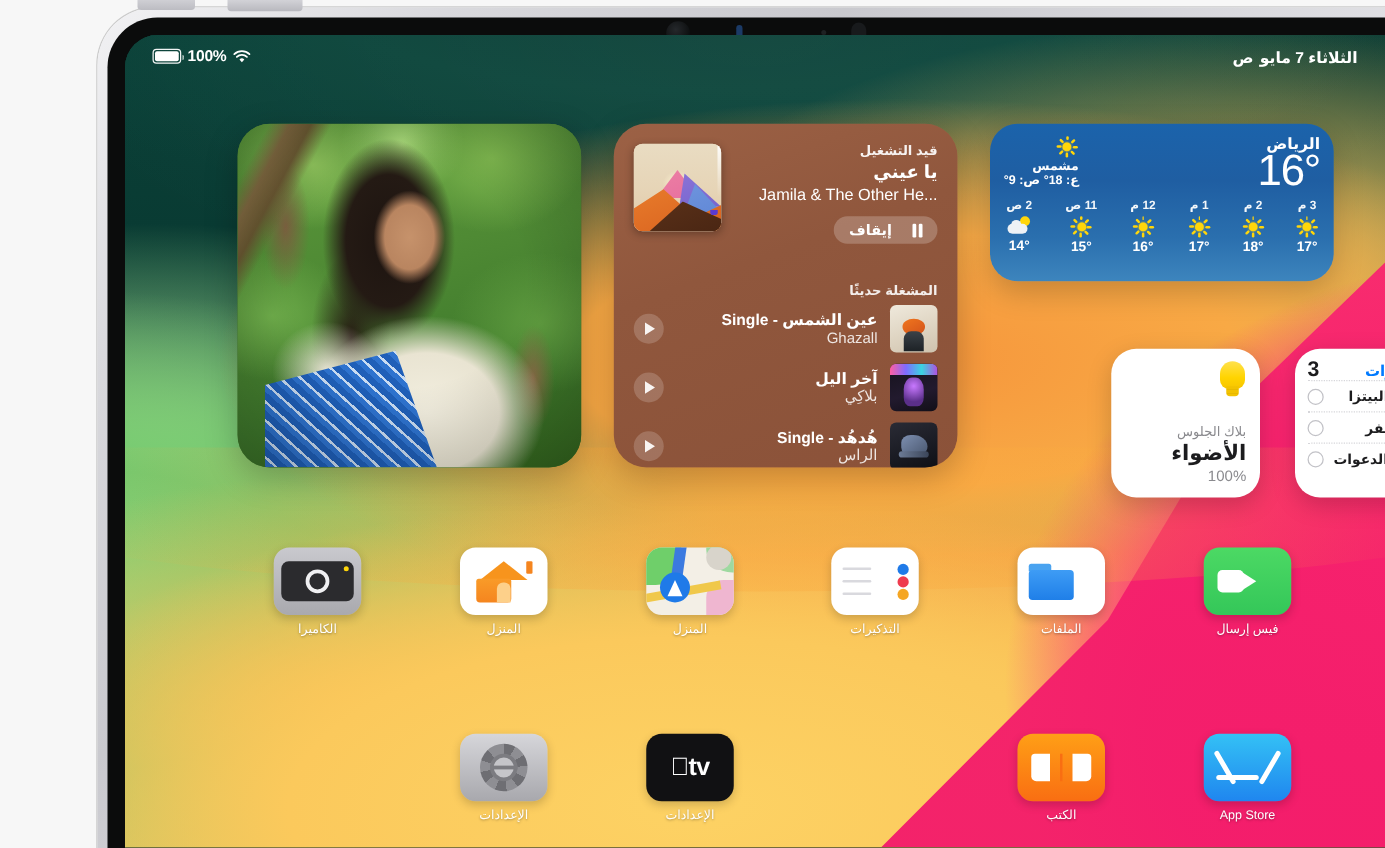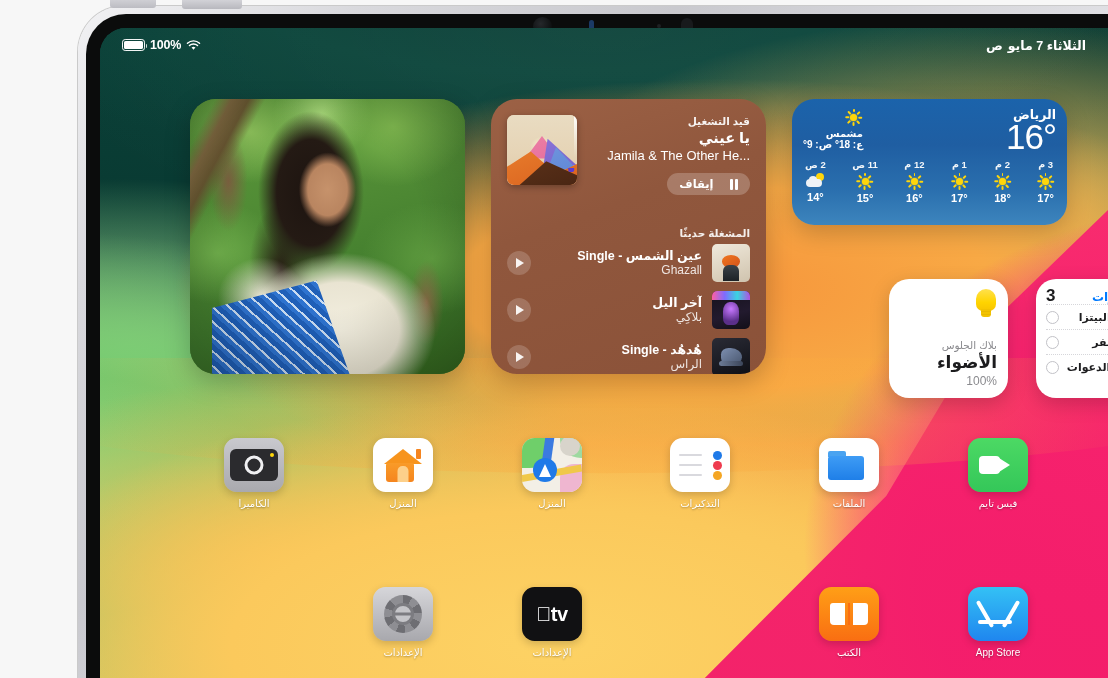--- a/index.html
+++ b/index.html
@@ -354,21 +354,21 @@
     border: 1.4px solid #c2c2c7; flex: 0 0 auto; }
   .rem-text { font-size: 11px; color: #1c1c1e; font-weight: 600; flex: 1 1 auto; text-align: right; }
 
   
   #apps { position: absolute; left: 0; top: 0; width: 100%; height: 100%; z-index: 15; }
   .app {
     position: absolute; width: 76px;
     display: flex; flex-direction: column; align-items: center; gap: 6px;
   }
   .app-icon {
-    width: 60px; height: 54px; border-radius: 12.5px; position: relative;
+    width: 70px; height: 54px; border-radius: 12.5px; position: relative;
     overflow: hidden; box-shadow: 0 3px 8px rgba(0,0,0,0.18);
   }
   .app-label {
     font-size: 10px; color: #fff; font-weight: 500;
     text-shadow: 0 1px 2px rgba(0,0,0,0.35); white-space: nowrap;
   }
 
   
   #ic-camera { background: linear-gradient(180deg, #c9c9ce 0%, #a9a9ae 100%); }
   #ic-camera .body { position: absolute; left: 6px; top: 11px; right: 6px; bottom: 11px;
@@ -774,21 +774,21 @@
           <div class="fold"></div>
       </div>
       <div class="app-label">الملفات</div>
     </div>
 
     <div class="app" style="left:860px; top:410px;">
       <div class="app-icon" id="ic-facetime">
         <div class="cam"></div>
           <div class="tri"></div>
       </div>
-      <div class="app-label">فيس تايم</div>
+      <div class="app-label">فيس إرسال</div>
     </div>
 
     <div class="app" style="left:265px; top:559px;">
       <div class="app-icon" id="ic-settings">
         <div class="gear"></div>
           <div class="in"></div>
           <div class="sp"></div>
       </div>
       <div class="app-label">الإعدادات</div>
     </div>

